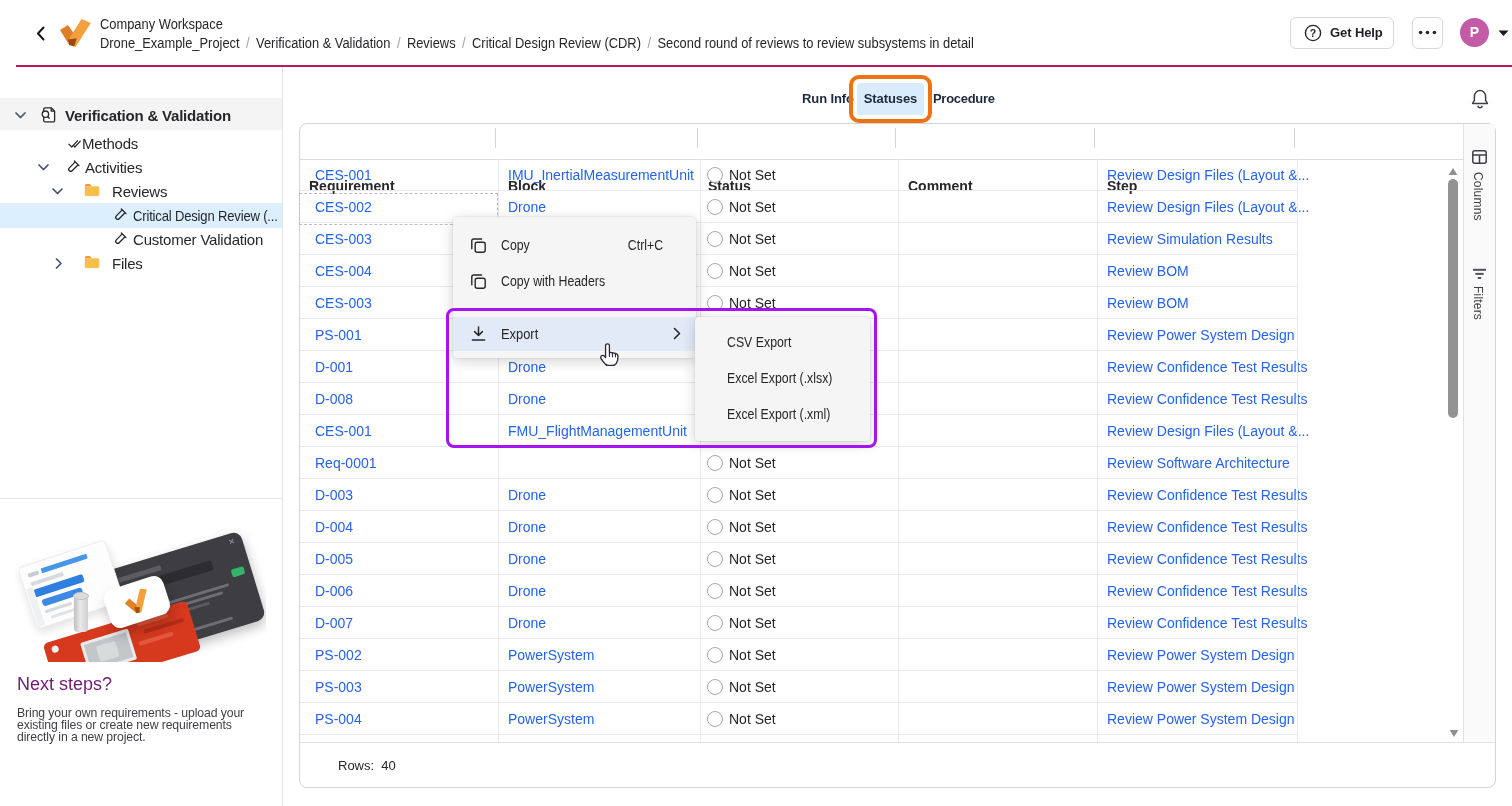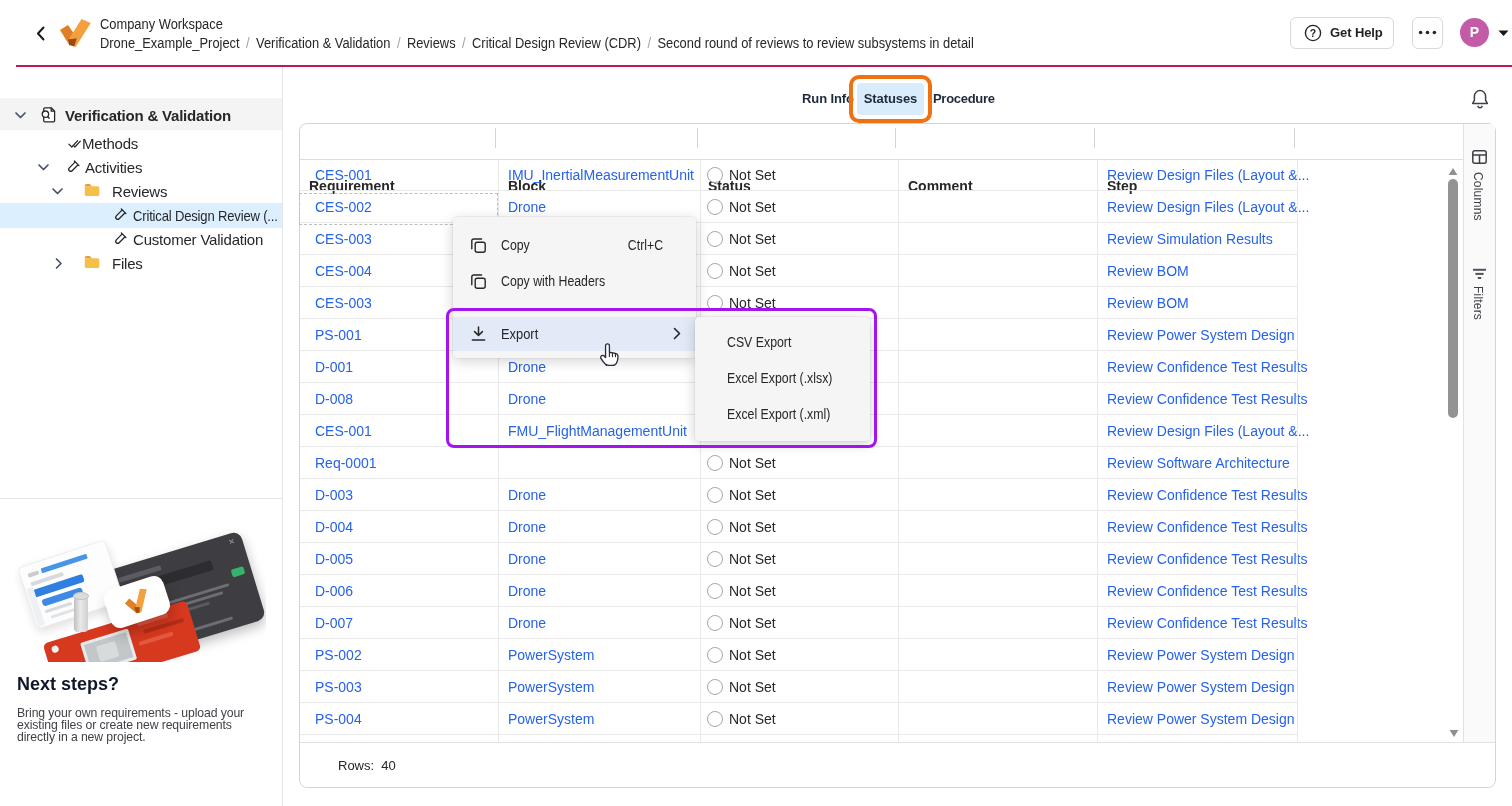--- a/index.html
+++ b/index.html
@@ -50,21 +50,21 @@
 
 #orangering { position:absolute; left:849px; top:75px; width:83px; height:48px; border:4px solid #ee7112; border-radius:10px; }
 #purplering { position:absolute; left:446px; top:308px; width:431px; height:140px; border:3px solid #a514ef; border-radius:8px; }
 
 
 .tab { position:absolute; top:85px; height:28px; line-height:28px; font-size:13px; font-weight:700; letter-spacing:-0.1px; color:#1e293b; }
 #tabsts { position:absolute; left:857px; top:83px; width:67px; height:32px; background:#d9ecfb; border-radius:4px; text-align:center; line-height:32px; font-size:13px; font-weight:700; letter-spacing:-0.1px; color:#1e293b; }
 
 
 #promo { position:absolute; left:14px; top:526px; width:252px; height:136px; border-radius:10px; overflow:hidden; background:#fff; }
-#nextsteps { position:absolute; left:17px; top:674px; font-size:18px; font-weight:700; color:#0f172a; }
+#nextsteps { position:absolute; left:17px; top:674px; font-size:18px; font-weight:400; color:#701a75; }
 #promop { position:absolute; left:17px; top:707px; width:264px; font-size:13px; line-height:12.1px; color:#3f3f46; letter-spacing:-0.1px; transform:scaleX(.94); transform-origin:0 0; }
 #bringbtn { position:absolute; left:16px; top:755px; width:249px; height:33px; background:#2173e4; border-radius:6px; color:#fff; font-size:13px; font-weight:700; letter-spacing:-0.4px; text-align:center; line-height:33px; }
 </style></head>
 <body>
 
 <div id="tophdr">
   <svg class="a" style="left:20px;top:26px" width="9" height="15" viewBox="0 0 9 15">
       <path d="M7.5 1.5 L2 7.5 L7.5 13.5" fill="none" stroke="#18181b" stroke-width="2" stroke-linecap="round" stroke-linejoin="round"></path>
     </svg>
   <svg class="a" style="left:44px;top:19px" width="31" height="28" viewBox="0 0 31 28">

